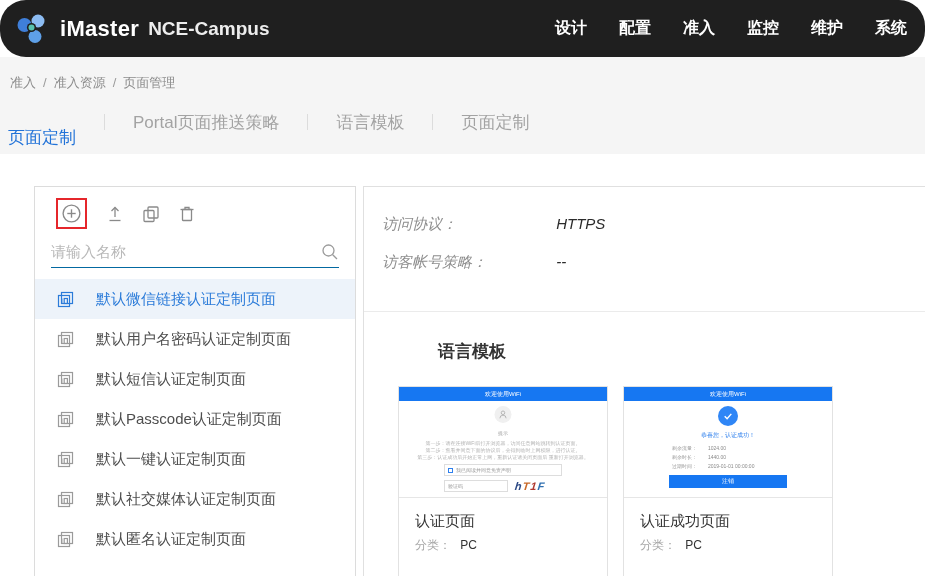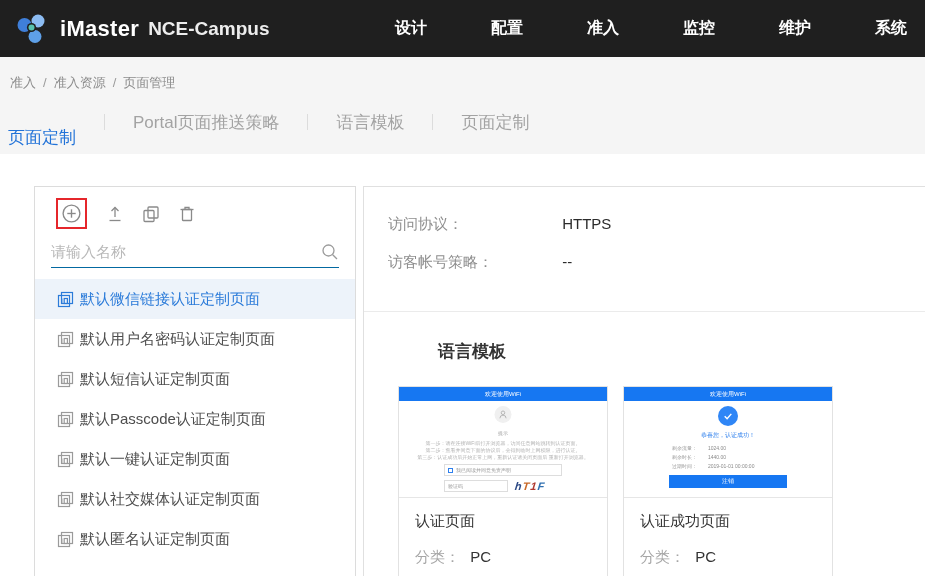--- a/index.html
+++ b/index.html
@@ -2,26 +2,26 @@
 <html><head>
 <meta charset="utf-8">
 <style>
   * { box-sizing: border-box; margin: 0; padding: 0; }
   html, body { background: #fff; }
   body { font-family: "Liberation Sans", sans-serif; }
   .page { position: relative; width: 925px; height: 576px; background: #fff; overflow: hidden; }
 
   
   .topbar { position: absolute; top: 0; left: 0; width: 100%; height: 57px;
-            background: #1f1f1f; display: flex; align-items: center; padding: 0 14px; }
+            background: #1f1f1f; display: flex; align-items: center; padding: 0 14px; border-radius: 26px; }
   .logo { width: 36px; height: 36px; flex: 0 0 auto; }
   .brand-primary { color: #ffffff; font-size: 22px; font-weight: bold; margin-left: 10px; letter-spacing: .3px; }
   .brand-secondary { color: #ededed; font-size: 19px; font-weight: bold; margin-left: 9px; }
   .topmenu { margin-left: auto; display: flex; gap: 32px; padding-right: 4px; }
-  .menu-item { color: #ffffff; font-size: 16px; font-weight: bold; cursor: pointer; white-space: nowrap; margin-left: 32px; }
+  .menu-item { color: #ffffff; font-size: 16px; font-weight: bold; cursor: pointer; white-space: nowrap; }
 
   
   .subheader { position: absolute; top: 57px; left: 0; width: 100%; height: 97px; background: #f5f5f5; text-align: center; }
   .breadcrumb { position: absolute; top: 17px; left: 10px; font-size: 13px; color: #8c8c8c; }
   .crumb { color: #8c8c8c; }
   .crumb + .crumb::before { content: "/"; margin: 0 7px; color: #9a9a9a; }
   .tabs { position: absolute; top: 50px; left: 8px; display: flex; align-items: center; height: 30px; }
   .tab { font-size: 17px; color: #a3a3a3; padding: 0 28px; cursor: pointer; white-space: nowrap; }
   .tab:first-child { padding-left: 0; margin-top: 31px; }
   .tab.active { color: #2273d8; }
@@ -35,47 +35,47 @@
               color: #8a8a8a; cursor: pointer; }
   .red-box { border: 2px solid #e5262b; padding: 3px; width: 31px; height: 31px;
              display: flex; align-items: center; justify-content: center; margin-right: 2px; }
   .search-row { margin: 2px 16px 0 16px; height: 32px; border-bottom: 1px solid #0369a1;
                 display: flex; align-items: center; }
   .search-input { border: none; outline: none; flex: 1; font-size: 15px; color: #333; background: transparent; }
   .search-input::placeholder { color: #b8b8b8; }
   .search-icon { width: 18px; height: 18px; color: #9b9b9b; cursor: pointer; flex: 0 0 auto; }
 
   .page-list { margin-top: 11px; }
-  .list-item { height: 40px; display: flex; align-items: center; padding-left: 22px; gap: 6px;
+  .list-item { height: 40px; display: flex; align-items: center; padding-left: 22px; gap: 22px;
                font-size: 15px; color: #4d4d4d; cursor: pointer; white-space: nowrap; }
   .list-item .item-icon { color: #9a9a9a; width: 17px; height: 17px; flex: 0 0 auto; }
   .list-item.selected { background: #edf3fa; color: #2b7bd9; }
   .list-item.selected .item-icon { color: #2b7bd9; }
 
   
   .right-panel { position: absolute; left: 363px; top: 186px; width: 600px; height: 440px;
                  border: 1px solid #e0e0e0; background: #fff; }
-  .field-row { position: absolute; left: 24px; font-size: 15px; white-space: nowrap; }
+  .field-row { position: absolute; left: 18px; font-size: 15px; white-space: nowrap; font-style: italic; }
   .field-row.r0 { top: 28px; }
   .field-row.r1 { top: 66px; }
   .field-label { color: #8e8e8e; display: inline-block; width: 170px; }
   .field-value { color: #2b2b2b; }
   .panel-divider { position: absolute; top: 124px; left: 0; width: 100%; height: 1px; background: #ebebeb; }
   .section-title { position: absolute; top: 153px; left: 74px; font-size: 17px; font-weight: bold; color: #333; }
 
   .preview-card { position: absolute; top: 199px; width: 210px; border: 1px solid #e2e2e2; background: #fff;
                   height: 210px; cursor: pointer; }
   .card-0 { left: 34px; }
   .card-1 { left: 259px; }
   .card-preview { position: relative; height: 111px; border-bottom: 1px solid #e6e6e6; overflow: hidden; background: #fff; }
   .mini-banner { position: absolute; top: 0; left: 0; width: 100%; height: 14px; background: #1677f2;
                  color: #fff; font-size: 6px; display: flex; align-items: center; justify-content: center; }
   .card-info { padding: 14px 16px 0 16px; }
   .card-title { font-size: 15px; color: #333; }
-  .card-cat { margin-top: 17px; font-size: 15px; }
+  .card-cat { margin-top: 6px; font-size: 12px; }
   .cat-label { color: #a6a6a6; }
   .cat-value { color: #333; margin-left: 6px; }
 
   
   .mini-avatar { position: absolute; top: 19px; left: 50%; transform: translateX(-50%);
                  width: 17px; height: 17px; border-radius: 50%; background: #f0f0f0;
                  display: flex; align-items: center; justify-content: center; }
   .mini-tip-title { position: absolute; top: 43px; left: 0; width: 100%; text-align: center;
                     font-size: 5px; color: #9a9a9a; }
   .mini-tips { position: absolute; top: 53px; left: 0; width: 100%; text-align: center;

